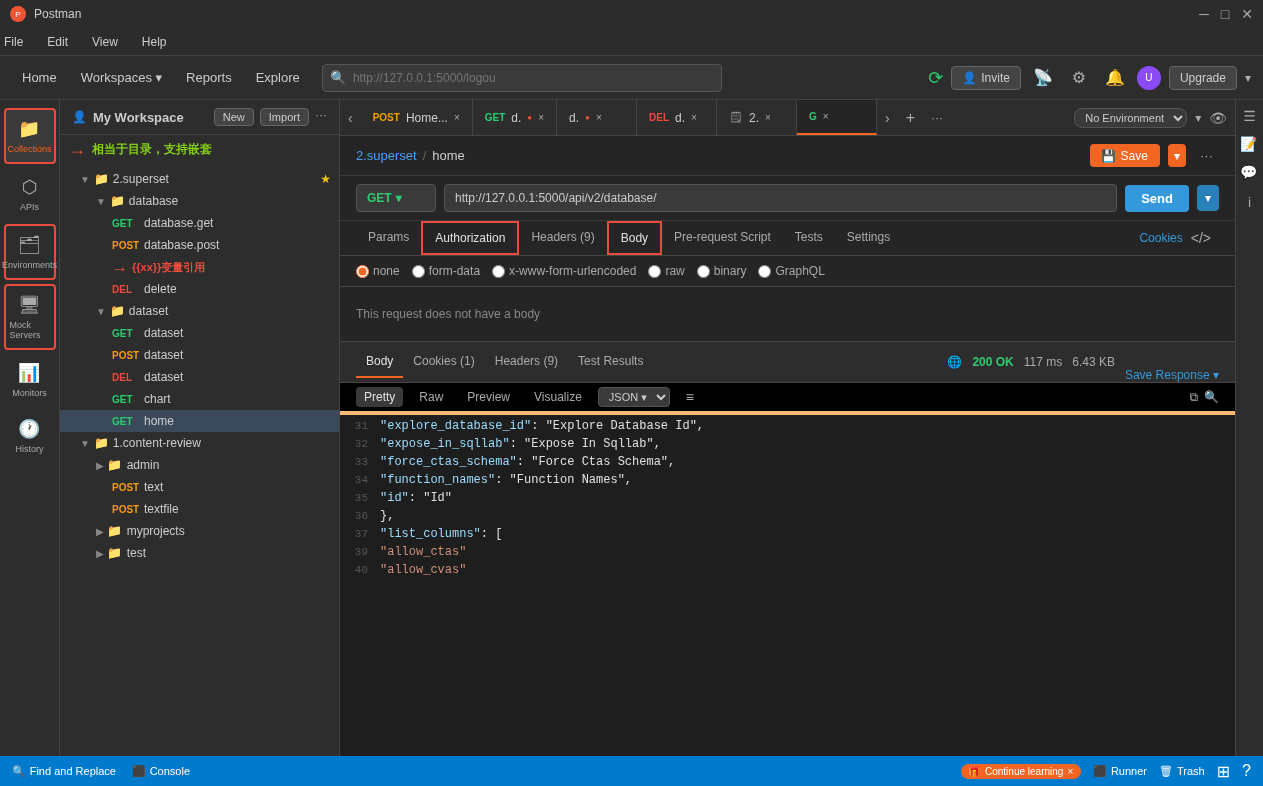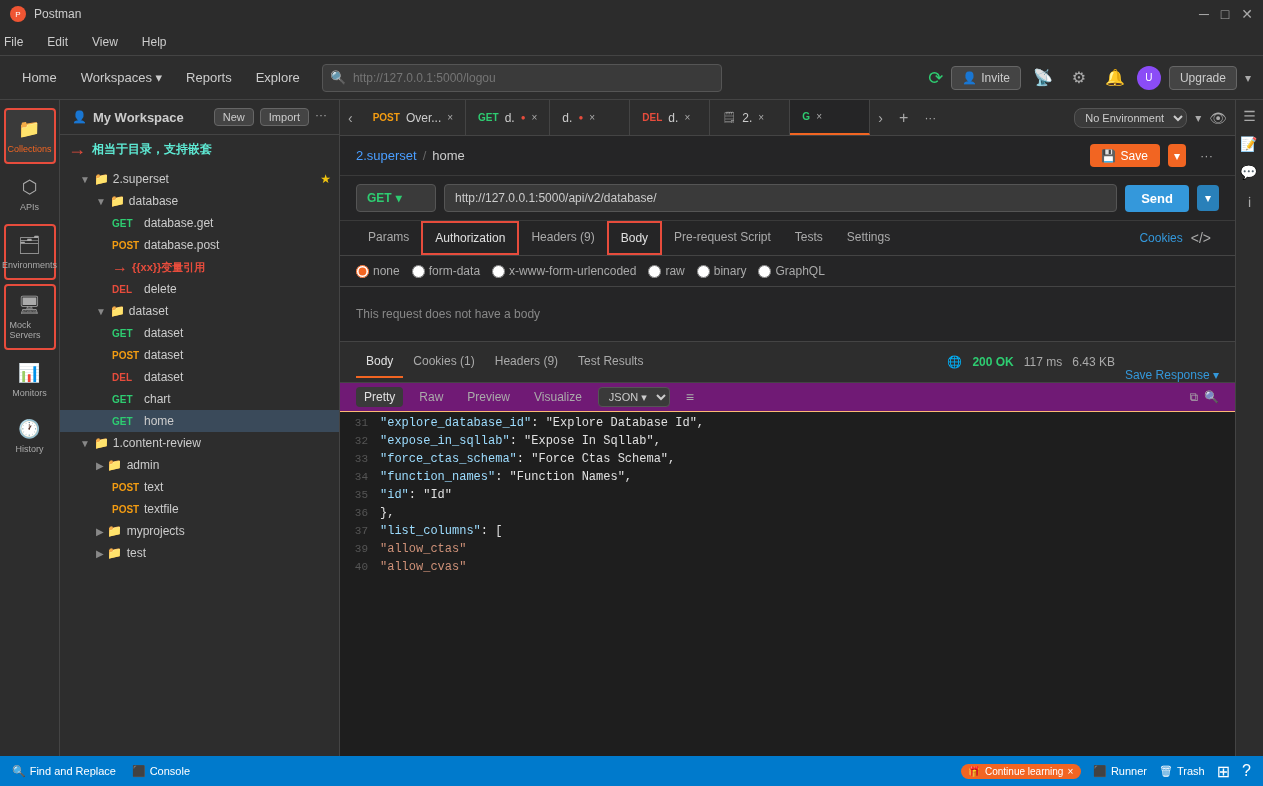--- a/index.html
+++ b/index.html
@@ -106,21 +106,21 @@
     .resp-tabs-bar { display: flex; align-items: center; padding: 0 16px; background: #2d2d2d; border-bottom: 1px solid #444; }
     .resp-tab { padding: 8px 10px; cursor: pointer; color: #aaa; font-size: 12px; border-bottom: 2px solid transparent; }
     .resp-tab.active { color: #e0e0e0; border-bottom: 2px solid #f26522; }
     .resp-status { margin-left: auto; display: flex; gap: 10px; align-items: center; font-size: 12px; }
     .status-ok { color: #2ecc71; font-weight: 600; }
     .status-time { color: #aaa; }
     .status-size { color: #aaa; }
     .save-resp-btn { color: #3498db; font-size: 12px; cursor: pointer; margin-top: 26px; }
     
     
-    .format-bar { display: flex; align-items: center; gap: 8px; padding: 4px 16px; background: #701a75; border-bottom: 1px solid #fdba74; }
+    .format-bar { display: flex; align-items: center; gap: 8px; padding: 4px 16px; background: #000000; border-bottom: 4px solid #fdba74; }
     .fmt-tab { padding: 3px 8px; cursor: pointer; color: #aaa; font-size: 12px; border-radius: 4px; }
     .fmt-tab.active { background: #3a3a3a; color: #e0e0e0; }
     .fmt-select { background: #3a3a3a; border: 1px solid #555; color: #ccc; border-radius: 4px; padding: 2px 6px; font-size: 11px; cursor: pointer; }
     .fmt-icons { margin-left: auto; display: flex; gap: 6px; }
     
     
     .code-area { flex: 1; overflow-y: auto; background: #1e1e1e; padding: 4px 0; font-family: 'Courier New', monospace; font-size: 12px; }
     .code-line { display: flex; min-height: 18px; }
     .line-num { color: #555; min-width: 40px; text-align: right; padding-right: 12px; user-select: none; font-size: 11px; padding-top: 1px; }
     .line-content { flex: 1; padding-right: 16px; white-space: pre; }
@@ -130,21 +130,21 @@
     
     
     .bottom-bar { height: 30px; background: #007acc; display: flex; align-items: center; padding: 0 12px; gap: 16px; color: white; font-size: 11px; }
     .bottom-item { display: flex; align-items: center; gap: 4px; cursor: pointer; }
     .bottom-right { margin-left: auto; display: flex; gap: 12px; align-items: center; }
     .continue-badge { background: #f26522; color: white; border-radius: 10px; padding: 2px 8px; font-size: 10px; display: flex; align-items: center; gap: 4px; }
     
     
     .red-box { border: 2px solid #e74c3c; border-radius: 4px; }
     
-    .annotation-text { color: #5eead4; font-size: 12px; font-weight: bold; pointer-events: none; }
+    .annotation-text { color: #84cc16; font-size: 12px; font-weight: bold; pointer-events: none; }
   </style>
 </head>
 <body>
 
 <div class="title-bar">
   <div class="title-bar-left">
     <div class="title-bar-logo">P</div>
     <span class="title-bar-title">Postman</span>
   </div>
   <div class="title-bar-controls">
@@ -323,21 +323,21 @@
       </div>
     </div>
   </div>
 
   <div class="main-content">
 
     <div class="tab-bar">
       <span class="tab-nav-btn">‹</span>
       <div class="tab-item">
         <span class="tab-method" style="color:#f39c12;">POST</span>
-        <span class="tab-name">Over...</span>
+        <span class="tab-name">Home...</span>
         <span class="tab-close">×</span>
       </div>
       <div class="tab-item">
         <span class="tab-method" style="color:#2ecc71;">GET</span>
         <span class="tab-name">d.</span>
         <span style="color:#e74c3c;font-size:8px;">●</span>
         <span class="tab-close">×</span>
       </div>
       <div class="tab-item">
         <span class="tab-name">d.</span>

